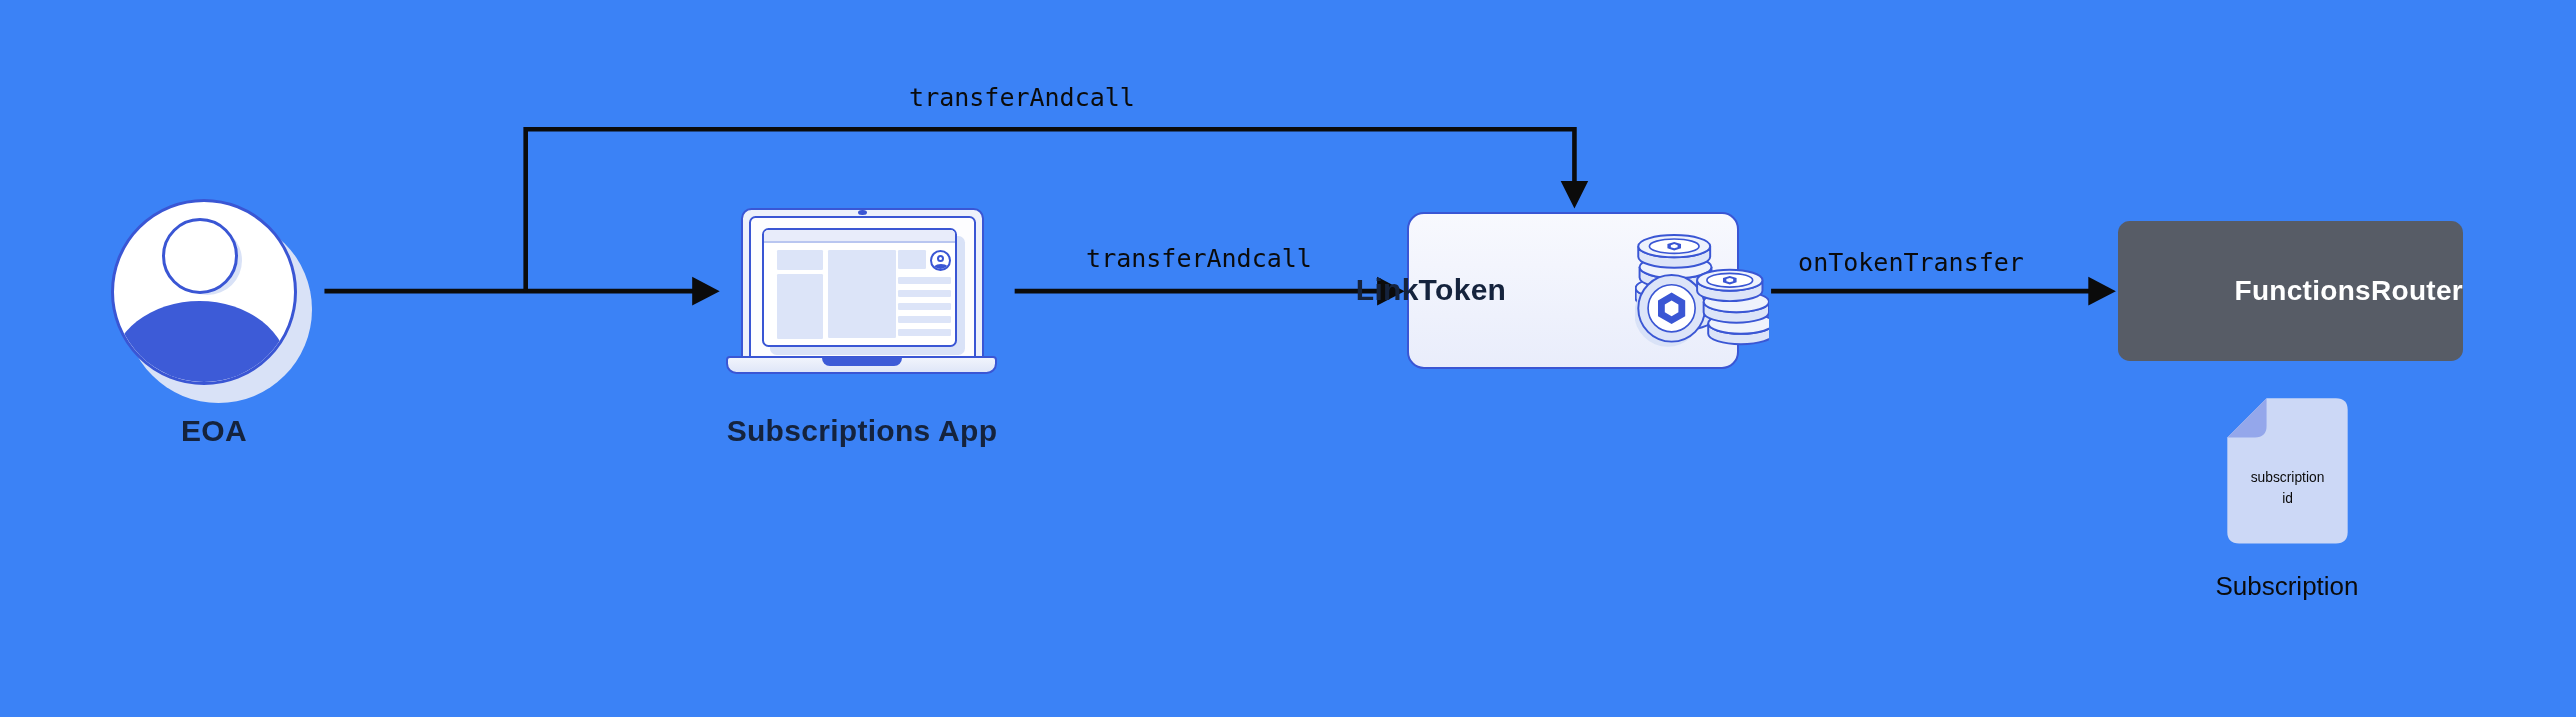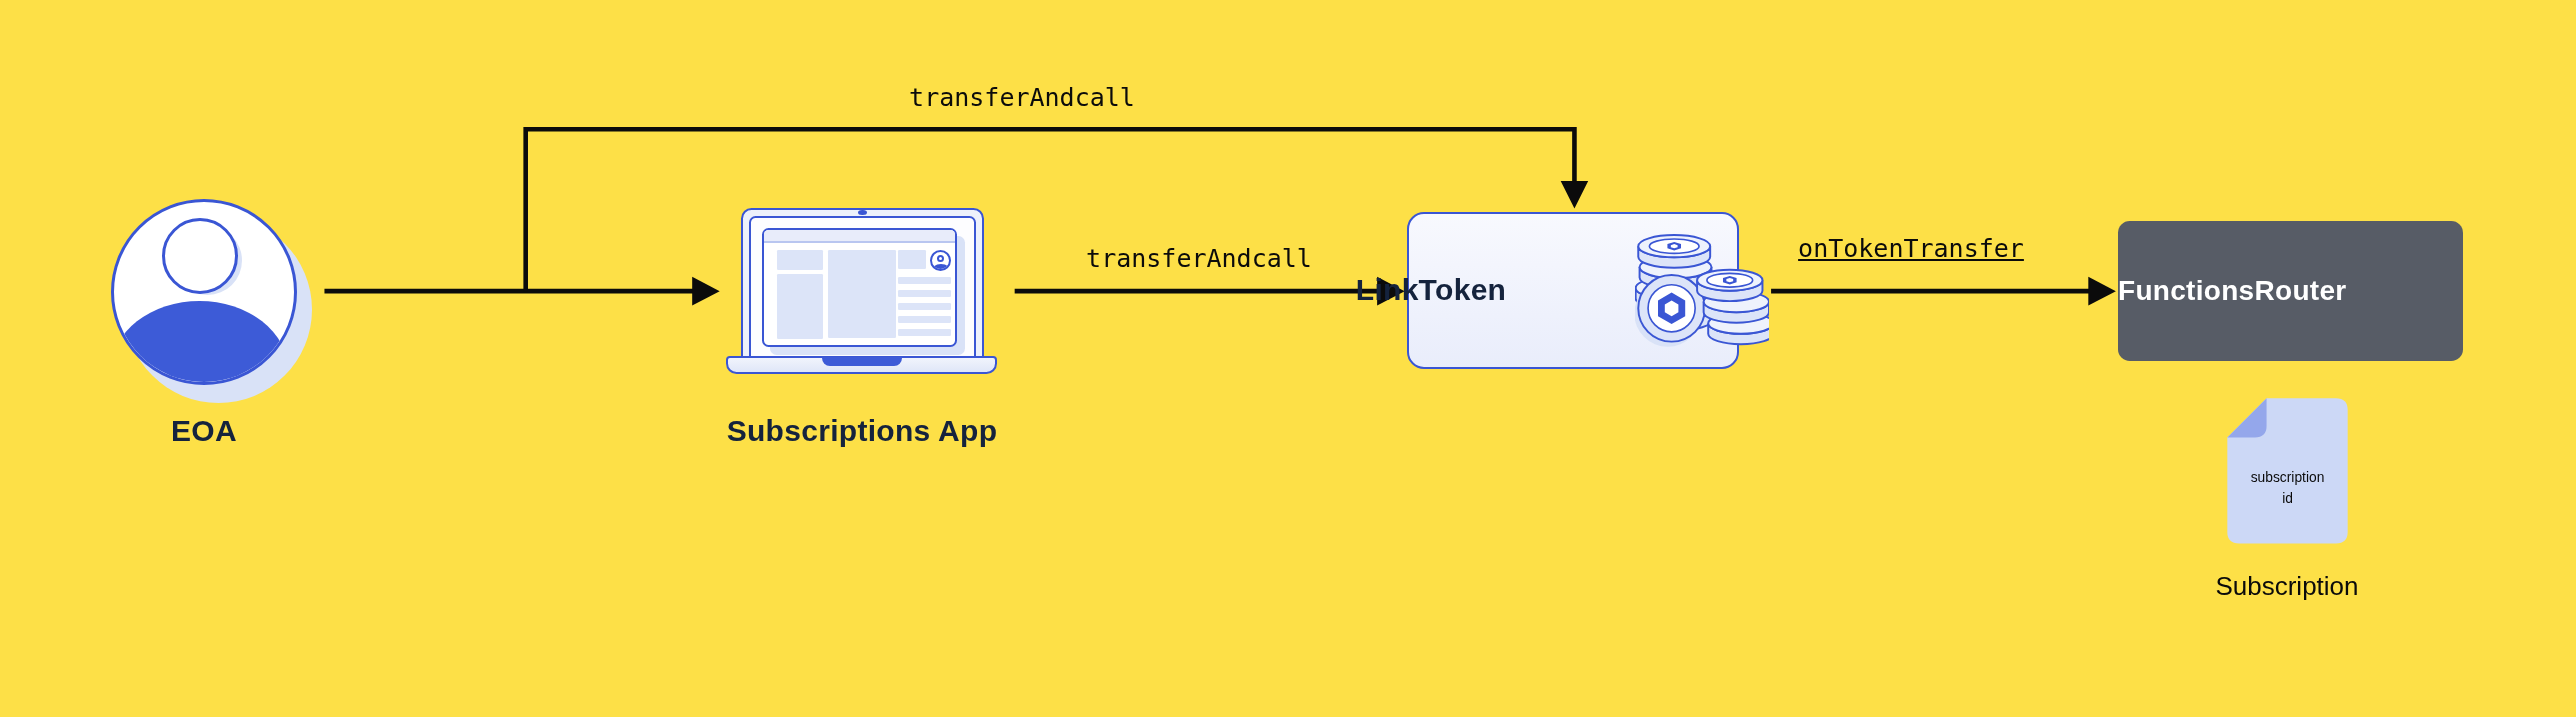--- a/index.html
+++ b/index.html
@@ -4,21 +4,21 @@
 <style>
   :root{
     --accent-blue:#3A56D4; --solid-blue:#3D5BD7; --light-fill:#DCE4F8;
     --lighter-fill:#EDF1FB; --pale-fill:#F8F9FE; --shadow-blue:#D9E2F7;
     --doc-fill:#CCD8F6; --doc-fold:#94A7EB; --dark-slate:#575C66;
     --navy-text:#15233D; --ink:#0B0B0B; --coin-face:#EEF2FC;
     --toolbar-fill:#E8ECFA; --toolbar-border:#B9C6F0;
   }
   *{margin:0;padding:0;box-sizing:border-box;}
   html,body{background:#ffffff;}
-  .canvas{position:relative;width:2576px;height:718px;background:#fde047;overflow:hidden;
+  .canvas{position:relative;width:2576px;height:718px;background:#3b82f6;overflow:hidden;
           font-family:"Liberation Sans",sans-serif;}
   .abs{position:absolute;}
 
   
   svg.arrows{position:absolute;left:0;top:0;pointer-events:none;}
   .arrow-line{stroke:var(--ink);stroke-width:7;fill:none;}
   .arrow-head{fill:var(--ink);stroke:none;}
 
   
   .edge-label{position:absolute;width:262px;text-align:center;
@@ -68,21 +68,21 @@
                 border-radius:0 0 7.9px 7.9px;}
 
   
   .linktoken-box{left:1407px;top:212px;width:332px;height:157px;
                  background:linear-gradient(180deg,var(--pale-fill),#e9edfb);
                  border:2.6px solid var(--accent-blue);border-radius:17px;}
   .linktoken-label{left:1346px;top:273px;width:170px;}
 
   
   .router-box{left:2118px;top:221px;width:345px;height:140px;background:var(--dark-slate);
-              border-radius:11.8px;display:flex;align-items:center;justify-content:flex-start;}
+              border-radius:11.8px;display:flex;align-items:center;justify-content:flex-end;}
   .router-label{color:#ffffff;font-weight:bold;font-size:28px;letter-spacing:0.3px;
                 font-family:"Liberation Sans",sans-serif;}
 
   
   .doc-text{left:2227px;top:467px;width:121px;text-align:center;font-size:13.8px;line-height:21px;
             color:var(--ink);font-family:"Liberation Sans",sans-serif;}
   .doc-caption{left:2156px;top:572px;width:262px;text-align:center;font-size:26px;line-height:29.5px;
                color:var(--ink);font-family:"Liberation Sans",sans-serif;}
 
   
@@ -118,30 +118,30 @@
     <g>
       <path class="arrow-line" d="M2702 444 H3188"></path>
       <polygon class="arrow-head" points="3186,422 3186,466 3228,444"></polygon>
     </g>
   </svg>
 
   <div class="edge-label" style="left:891px;top:83px;">transferAndcall</div>
 
   <div class="edge-label" style="left:1068px;top:244px;">transferAndcall</div>
 
-  <div class="edge-label" style="left:1780px;top:234px;text-decoration:underline;">onTokenTransfer</div>
+  <div class="edge-label" style="left:1780px;top:248px;">onTokenTransfer</div>
 
   <div>
     <div class="abs avatar-shadow"></div>
     <div class="abs avatar-circle">
       <div class="abs avatar-head-shadow"></div>
       <div class="abs avatar-head"></div>
       <div class="abs avatar-body"></div>
     </div>
-    <div class="node-caption" style="left:73px;top:414px;width:262px;">EOA</div>
+    <div class="node-caption" style="left:83px;top:414px;width:262px;">EOA</div>
   </div>
 
   <div>
     <div class="abs screen-outer"></div>
     <div class="abs screen-bezel"></div>
     <div class="abs camera-dot"></div>
     <div class="abs browser-shadow"></div>
     <div class="abs browser">
       <div class="abs browser-toolbar"></div>
       <div class="blk" style="left:13px;top:20.3px;width:46px;height:19.7px;"></div>

